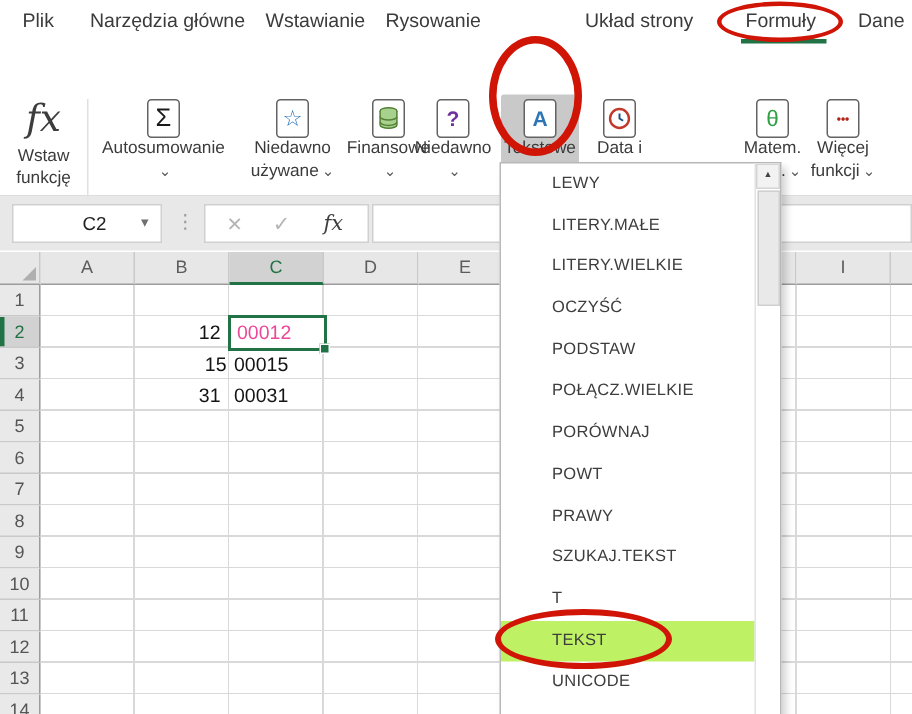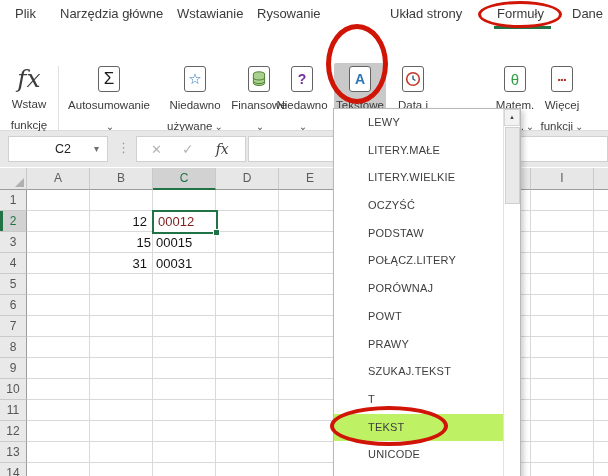--- a/index.html
+++ b/index.html
@@ -11,21 +11,21 @@
   
   .tab { position:absolute; top:6px; font-size:13px; color:#3b3b3b; white-space:nowrap; cursor:default; }
   #tab-underline { position:absolute; left:494px; top:26px; width:57px; height:3px; background:#217346; }
   
   #ribbon { position:absolute; left:0; top:30px; width:608px; height:101px; background:#fff; border-bottom:1px solid #dcdcdc; }
   #ribbon-divider { position:absolute; left:58px; top:36px; width:1px; height:86px; background:#e0e0e0; }
   .rbtn { position:absolute; top:33px; height:74px; display:flex; flex-direction:column; align-items:center; }
   .rbtn.pressed { background:#c9c9c9; border-radius:2px; }
   .ricon { width:22px; height:26px; border:1.4px solid #636363; border-radius:3px; background:#fff;
            display:flex; align-items:center; justify-content:center; margin-top:3px; }
-  .rlabel { font-size:11.5px; line-height:13.5px; color:#3b3b3b; text-align:center; white-space:nowrap; margin-top:7px;}
+  .rlabel { font-size:11.5px; line-height:13.5px; color:#3b3b3b; text-align:center; white-space:nowrap; margin-top:1px;}
   .rlabel:first-of-type { margin-top:4px; }
   .chev { font-size:10px; color:#555; margin-left:2px; }
   .g { font-size:14px; font-weight:bold; }
   .g.sigma { color:#1a1a1a; font-size:17px; font-weight:normal; }
   .g.star  { color:#2e75b6; font-weight:normal; font-size:15px; }
   .g.quest { color:#7030a0; }
   .g.lettera { color:#2e75b6; }
   .g.theta { color:#2f9e44; font-weight:normal; font-size:15px; }
   .g.dots  { color:#b02418; font-size:8px; letter-spacing:0px; }
   #wstaw-btn { position:absolute; left:2px; top:34px; width:54px; height:92px; display:flex; flex-direction:column; align-items:center; }
@@ -56,21 +56,21 @@
   .rh { width:27px; height:21px; background:#e9e9e9; border-right:1px solid #9c9c9c; border-bottom:1px solid #c9c9c9;
         font-size:12px; color:#555; text-align:center; line-height:20px; }
   .rh.sel { background:#d2d2d2; color:#217346; box-shadow:inset 3px 0 0 #217346; }
   #grid-body { position:absolute; left:27px; top:190px; width:581px; height:286px;
     background-image:
       repeating-linear-gradient(to right, transparent 0 62px, #d9d9d9 62px 63px),
       repeating-linear-gradient(to bottom, transparent 0 20px, #d9d9d9 20px 21px); }
   .cellval { position:absolute; font-size:13px; color:#141414; line-height:21px; height:21px; }
   .right { text-align:right; }
   #sel-cell { position:absolute; left:152px; top:210px; width:66px; height:24px; border:2px solid #217346; background:#fff; z-index:10;
-              font-size:13px; line-height:20px; padding-left:4px; color:#7f1d1d; }
+              font-size:13px; line-height:20px; padding-left:4px; color:#ec4899; }
   #fill-handle { position:absolute; right:-4px; bottom:-4px; width:7px; height:7px; background:#217346; border:1px solid #fff; }
   
   #dropdown { position:absolute; left:333px; top:108px; width:188px; height:375px; background:#fff;
               border:1px solid #b8b8b8; box-shadow:3px 3px 5px rgba(0,0,0,.18); z-index:50; }
   .mi { height:27.7px; line-height:27.7px; padding-left:34px; font-size:11px; color:#3d3d3d; letter-spacing:.2px; width:170px; }
   .mi.sel { background:#bef264; }
   #scrollbar { position:absolute; right:0; top:0; width:17px; height:100%; background:#fff; border-left:1px solid #e2e2e2; }
   #scroll-up { height:17px; background:#f2f2f2; border:1px solid #d5d5d5; font-size:6px; color:#444;
                text-align:center; line-height:15px; }
   #scroll-thumb { position:absolute; left:1px; top:18px; width:15px; height:77px; background:#e9e9e9; border:1px solid #d0d0d0; }
@@ -236,21 +236,21 @@
     <span>00012</span>
     <div id="fill-handle"></div>
   </div>
 
   <div id="dropdown">
     <div class="mi">LEWY</div>
     <div class="mi">LITERY.MAŁE</div>
     <div class="mi">LITERY.WIELKIE</div>
     <div class="mi">OCZYŚĆ</div>
     <div class="mi">PODSTAW</div>
-    <div class="mi">POŁĄCZ.LITERY</div>
+    <div class="mi">POŁĄCZ.WIELKIE</div>
     <div class="mi">PORÓWNAJ</div>
     <div class="mi">POWT</div>
     <div class="mi">PRAWY</div>
     <div class="mi">SZUKAJ.TEKST</div>
     <div class="mi">T</div>
     <div class="mi sel">TEKST</div>
     <div class="mi">UNICODE</div>
     <div id="scrollbar">
       <div id="scroll-up">▲</div>
       <div id="scroll-thumb"></div>

